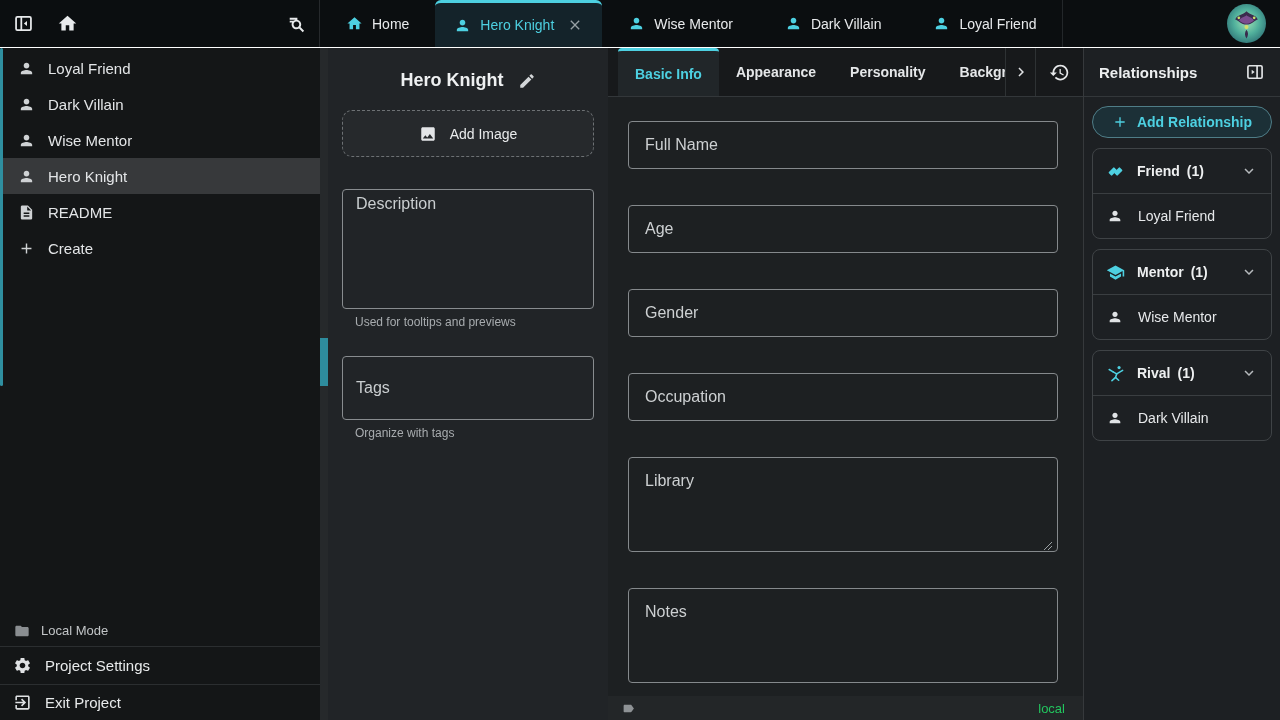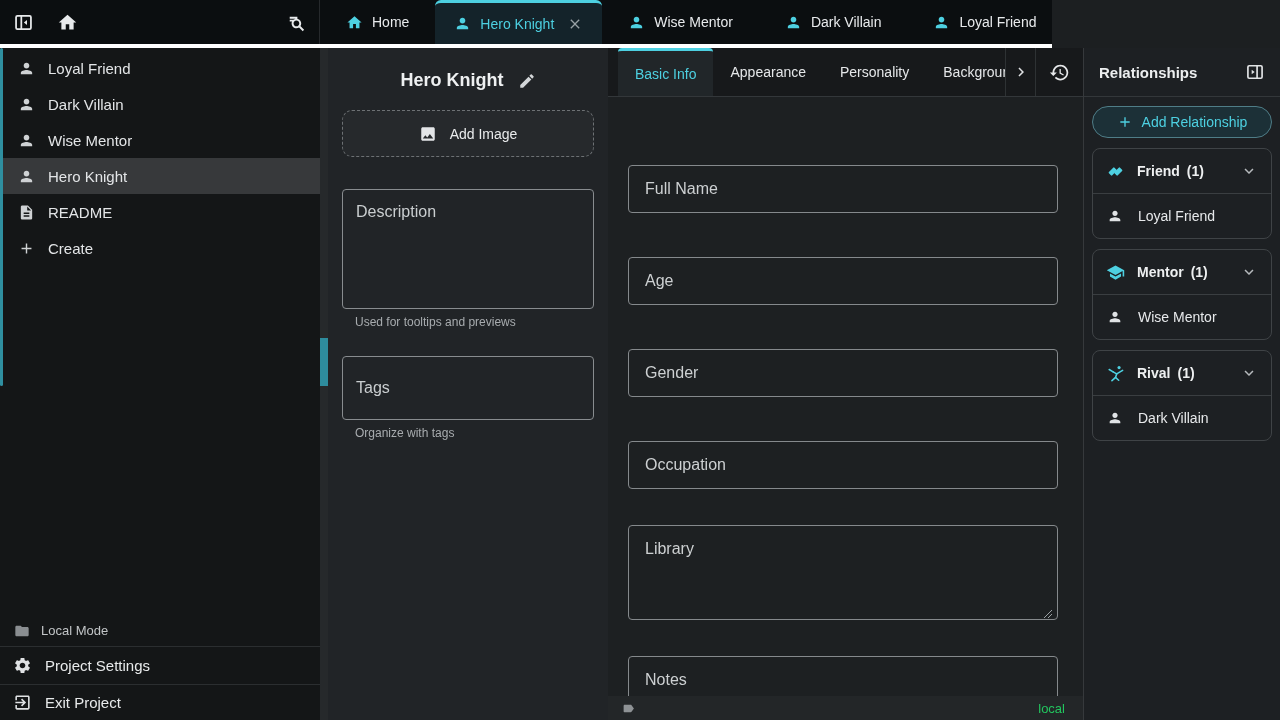--- a/index.html
+++ b/index.html
@@ -4,21 +4,21 @@
 <style>
   * { margin:0; padding:0; box-sizing:border-box; }
   html,body { width:1280px; height:720px; background:#0b0e10; }
   body { font-family:"Liberation Sans","DejaVu Sans",sans-serif; -webkit-font-smoothing:antialiased; }
   .app { position:relative; width:1280px; height:720px; overflow:hidden; background:#1c1f21; color:#e6e8ea; }
 
   .icon { display:inline-flex; align-items:center; justify-content:center; flex:0 0 auto; }
   .icon svg { width:100%; height:100%; display:block; }
 
   
-  .topbar { position:absolute; left:0; top:0; width:1052px; height:48px; background:#0b0e10; display:flex; border-bottom:4px solid #ffffff; }
+  .topbar { position:absolute; left:0; top:0; width:1280px; height:48px; background:#0b0e10; display:flex; border-bottom:1px solid #ffffff; }
   .topbar-left { width:320px; display:flex; align-items:center; padding:0 13px; border-right:1px solid #26292c; }
   .tb-icon { width:21px; height:21px; color:#e8eaec; cursor:pointer; }
   .tb-home { margin-left:23px; }
   .tb-search { margin-left:auto; width:23px; height:23px; }
   .tabstrip { flex:1; display:flex; align-items:stretch; min-width:0; }
   .toptab { display:flex; align-items:center; gap:9px; padding:0 26px; font-size:14px; font-weight:500; color:#e8eaec; white-space:nowrap; cursor:pointer; }
   .toptab .icon { width:17px; height:17px; color:#4dd0e1; }
   .toptab.active { background:#14232a; border-top:3px solid #4dd0e1; border-radius:6px 6px 0 0; color:#4dd0e1; padding:0 19px; }
   .toptab .close { width:16px; height:16px; color:#97a0a4; margin-left:4px; }
   .strip-divider { width:1px; background:#23272a; margin:0; }
@@ -45,53 +45,53 @@
   .strip-thumb { position:absolute; left:0; top:290px; width:8px; height:48px; background:#2e8c9d; }
 
   
   .profile { position:absolute; left:328px; top:48px; width:280px; height:672px; background:#212427; padding:0 14px; }
   .profile-title-row { margin-top:22px; display:flex; align-items:center; justify-content:center; gap:14px; }
   .profile-title { font-size:18px; font-weight:600; color:#eef0f1; }
   .edit-pencil { width:18px; height:18px; color:#d3d6d8; cursor:pointer; }
   .add-image { margin-top:19px; height:47px; border:1px dashed #6d7174; border-radius:10px; background:#26292c; display:flex; align-items:center; justify-content:center; gap:13px; cursor:pointer; }
   .add-image .icon { width:18px; height:18px; color:#e3e5e7; }
   .add-image-label { font-size:14px; color:#e9ebec; }
-  .desc-box { margin-top:32px; height:120px; border:1px solid #888c8f; border-radius:4px; padding:13px 13px; cursor:text; }
+  .desc-box { margin-top:32px; height:120px; border:1px solid #888c8f; border-radius:4px; padding:5px 13px; cursor:text; }
   .box-label { font-size:16px; color:#caced0; }
   .helper { margin-top:6px; padding-left:13px; font-size:12px; color:#a8acaf; }
   .tags-box { margin-top:27px; height:64px; border:1px solid #888c8f; border-radius:4px; display:flex; align-items:center; padding:0 13px; cursor:text; }
 
   
   .editor { position:absolute; left:608px; top:48px; width:475px; height:672px; display:flex; flex-direction:column; background:#1d2022; }
   .edit-tabs { height:49px; flex:0 0 49px; background:#17191b; border-bottom:1px solid #33373a; display:flex; align-items:stretch; }
   .tabs-scroll { display:flex; overflow:hidden; flex:1; min-width:0; padding-left:10px; }
-  .etab { display:flex; align-items:center; padding:0 17px; font-size:14px; font-weight:400; color:#e5e7e9; white-space:nowrap; cursor:pointer; }
+  .etab { display:flex; align-items:center; padding:0 17px; font-size:14px; font-weight:700; color:#e5e7e9; white-space:nowrap; cursor:pointer; }
   .etab.active { background:#212629; color:#4dd0e1; border-top:3px solid #4dd0e1; border-radius:4px 4px 0 0; }
   .tab-more { width:30px; border-left:1px solid #2e3234; display:flex; align-items:center; justify-content:center; color:#dfe1e3; cursor:pointer; }
   .tab-more .icon { width:18px; height:18px; }
   .tab-history { width:48px; border-left:1px solid #2e3234; display:flex; align-items:center; justify-content:center; color:#e6e8ea; cursor:pointer; }
   .tab-history .icon { width:21px; height:21px; }
   .form { flex:1; overflow:hidden; padding:24px 25px 0 20px; }
   .field { position:relative; border:1px solid #85898c; border-radius:4px; margin-bottom:36px; cursor:text; }
-  .field.input { height:48px; display:flex; align-items:center; padding-left:16px;margin-top:44px; }
+  .field.input { height:48px; display:flex; align-items:center; padding-left:16px; }
   .field.textarea { height:95px; padding:14px 0 0 16px; }
   .field-label { font-size:16px; color:#cdd0d2; }
   .resize-handle { position:absolute; right:4px; bottom:4px; width:10px; height:10px; }
   .statusbar { flex:0 0 24px; background:#232628; display:flex; align-items:center; padding:0 18px 0 14px; }
   .statusbar .icon { width:13px; height:13px; color:#8e9295; }
   .status-env { margin-left:auto; font-size:13px; color:#22c55e; }
 
   
   .relpanel { position:absolute; left:1083px; top:48px; width:197px; height:672px; background:#1d2023; border-left:1px solid #36393c; }
   .rel-header { height:49px; border-bottom:1px solid #33373a; display:flex; align-items:center; padding:7px 15px; }
   .rel-title { font-size:15px; font-weight:700; color:#eceeef; }
   .rel-collapse { margin-left:auto; width:20px; height:20px; color:#e2e4e6; cursor:pointer; }
   .add-rel { margin:9px 8px 0; height:32px; border-radius:16px; background:#1c3037; border:1px solid #4f7d87; display:flex; align-items:center; justify-content:center; gap:9px; cursor:pointer; }
   .add-rel .icon { width:16px; height:16px; color:#4dd0e1; }
-  .add-rel-label { font-size:14px; font-weight:400; color:#4dd0e1; }
+  .add-rel-label { font-size:14px; font-weight:700; color:#4dd0e1; }
   .rel-card { margin:10px 8px 0; border:1px solid #3f4346; border-radius:8px; overflow:hidden; }
   .rel-card-header { height:45px; display:flex; align-items:center; padding:0 13px; border-bottom:1px solid #3a3e41; cursor:pointer; }
   .rel-card-header .gicon { width:19px; height:19px; color:#4dd0e1; }
   .rel-type { margin-left:12px; font-size:14px; font-weight:700; color:#eef0f1; }
   .rel-count { margin-left:7px; font-size:14px; font-weight:700; color:#eef0f1; }
   .rel-chevron { margin-left:auto; width:18px; height:18px; color:#b6babd; cursor:pointer; }
   .rel-member { height:44px; display:flex; align-items:center; padding:0 14px; cursor:pointer; }
   .rel-member .icon { width:16px; height:16px; color:#e0e3e5; }
   .rel-member-label { margin-left:15px; font-size:14px; color:#e7e9eb; }
 </style>

